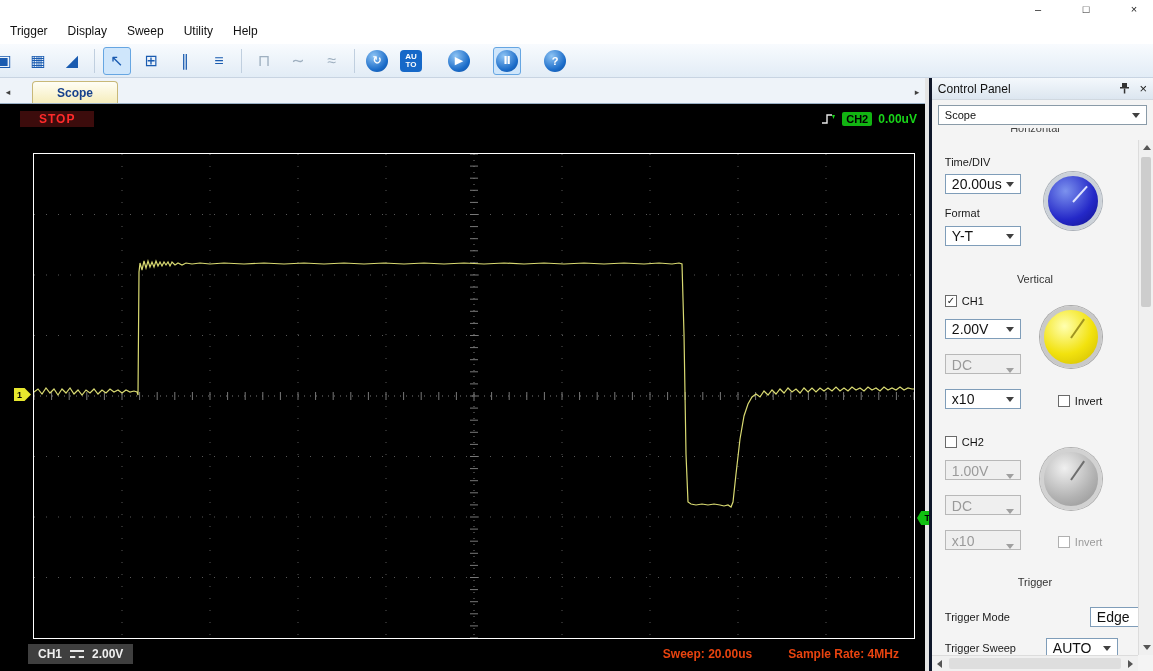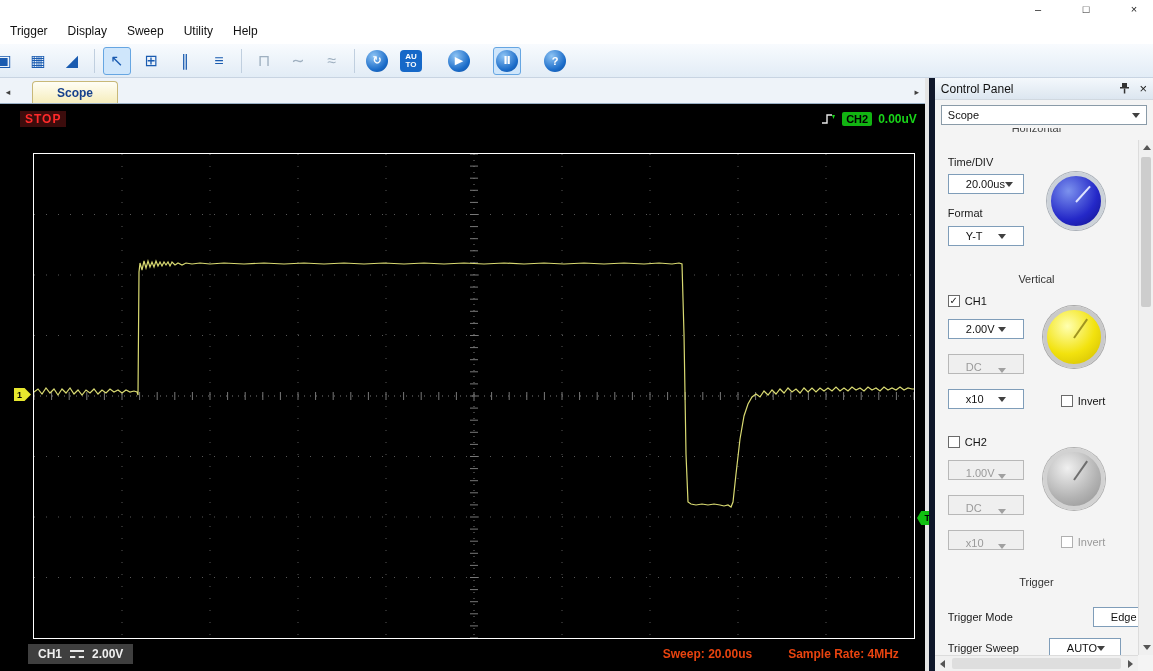--- a/index.html
+++ b/index.html
@@ -33,47 +33,47 @@
 
   
   .tabbar { height:26px; background:#eef3f9; display:flex; align-items:flex-end; border-bottom:1px solid #9ab0c6; }
   .tab-arrow { width:16px; height:22px; display:flex; align-items:center; justify-content:center; font-size:9px; color:#404040; }
   .tab { height:22px; margin-left:16px; padding:0 24px; display:flex; align-items:center; background:linear-gradient(#fffef5,#f6edbc); border:1px solid #c8b878; border-bottom:none; border-radius:4px 4px 0 0; color:#16418c; font-weight:bold; font-size:12px; }
   .tab-spacer { flex:1; }
 
   
   .scope-area { flex:1; position:relative; background:#000; }
   .scope-topbar { height:30px; display:flex; align-items:center; justify-content:space-between; padding:0 8px 0 20px; }
-  .stop-badge { color:#ff2a2a; background:#3c0c0c; font-weight:bold; font-size:12px; letter-spacing:1px; padding:1px 5px; }
+  .stop-badge { color:#ff2a2a; background:#3c0c0c; font-weight:bold; font-size:12px; letter-spacing:1px; padding:1px 19px; }
   .trig-readout { display:flex; align-items:center; gap:6px; }
   .ch2-badge { background:#12b412; color:#000; font-weight:bold; font-size:11px; padding:1px 4px; border-radius:2px; }
   .trig-val { color:#19d419; font-size:12px; font-weight:bold; }
   .scope-grid { position:absolute; left:33px; top:49px; width:882px; height:486px; border:1px solid #fff; }
   .scope-grid svg { position:absolute; left:0; top:0; width:880px; height:484px; }
   .trig-marker-left { position:absolute; left:14px; top:284px; width:17px; height:13px; background:#e6e62e; clip-path:polygon(0 0,62% 0,100% 50%,62% 100%,0 100%); color:#000; font-size:9px; font-weight:bold; display:flex; align-items:center; padding-left:3px; }
   .trig-marker-right { position:absolute; left:917px; top:407px; width:15px; height:14px; background:#10c010; clip-path:polygon(0 50%,28% 0,100% 0,100% 100%,28% 100%); color:#000; font-size:9px; font-weight:bold; display:flex; align-items:center; justify-content:flex-end; padding-right:2px; }
   .scope-bottombar { position:absolute; left:0; right:0; bottom:6px; height:22px; display:flex; align-items:center; justify-content:space-between; padding:0 26px 0 28px; }
   .ch-info { background:#3f3f3f; height:20px; display:flex; align-items:center; gap:8px; padding:0 10px; color:#f0f0f0; font-size:12px; font-weight:bold; }
   .dc-icon { width:14px; height:8px; border-top:2px solid #e8e8e8; border-bottom:2px dashed #e8e8e8; }
   .time-info { display:flex; gap:36px; }
   .readout { color:#e8430f; font-size:12px; font-weight:bold; }
 
   
-  .control-panel { width:228px; position:relative; background:#f4f4f4; border-left:6px solid #0f172a; }
+  .control-panel { width:228px; position:relative; background:#f4f4f4; border-left:3px solid #0f172a; }
   .cp-header { height:22px; background:linear-gradient(#f4f8fc,#dce6f0); border-bottom:1px solid #d0d8e0; display:flex; align-items:center; padding:0 6px; font-size:12px; }
   .cp-title { flex:1; color:#111; }
   .cp-pin { margin-right:10px; display:flex; align-items:center; }
   .cp-close { font-size:13px; color:#222; line-height:1; }
   .cp-combobox { margin:5px 6px 0 6px; height:20px; background:#fff; border:1px solid #8a9ba8; display:flex; align-items:center; justify-content:space-between; padding:0 6px; font-size:11px; color:#111; }
   .chev { width:0; height:0; border-left:4px solid transparent; border-right:4px solid transparent; border-top:5px solid #404040; }
   .cp-body { position:absolute; top:50px; left:0; right:15px; bottom:16px; overflow:hidden; font-size:11px; }
   .clip-label { position:absolute; top:0; left:0; right:0; height:9px; overflow:hidden; text-align:center; color:#444; }
   .clip-label span { position:relative; top:-6px; font-size:11px; }
   .plabel { position:absolute; left:13px; color:#1a1a1a; }
-  .pselect { position:absolute; left:13px; width:76px; height:20px; background:#fff; border:1px solid #7f9db9; display:flex; align-items:center; justify-content:space-between; padding:0 17px; font-size:11px; color:#111; }
+  .pselect { position:absolute; left:13px; width:76px; height:20px; background:#fff; border:1px solid #7f9db9; display:flex; align-items:center; justify-content:space-between; padding:0 6px; font-size:14px; color:#111; }
   .pselect.disabled { background:#efefef; color:#9a9a9a; border-color:#b8b8b8;align-items:flex-end; }
   .pselect.disabled .chev { border-top-color:#a0a0a0; }
   .section-title { position:absolute; left:0; right:0; text-align:center; color:#333; }
   .checkrow { position:absolute; left:13px; display:flex; align-items:center; gap:5px; color:#111; }
   .cbox { width:12px; height:12px; background:#fff; border:1px solid #6a6a6a; display:inline-flex; align-items:center; justify-content:center; }
   .cbox.checked::after { content:"✓"; color:#1a1a1a; font-size:10px; line-height:1; }
   .cbox.dimbox { border-color:#b0b0b0; }
   .dim { color:#9a9a9a; }
   .knob { position:absolute; border-radius:50%; }
   .knob .pointer { position:absolute; left:50%; top:50%; width:42%; height:2px; transform-origin:left center; }

